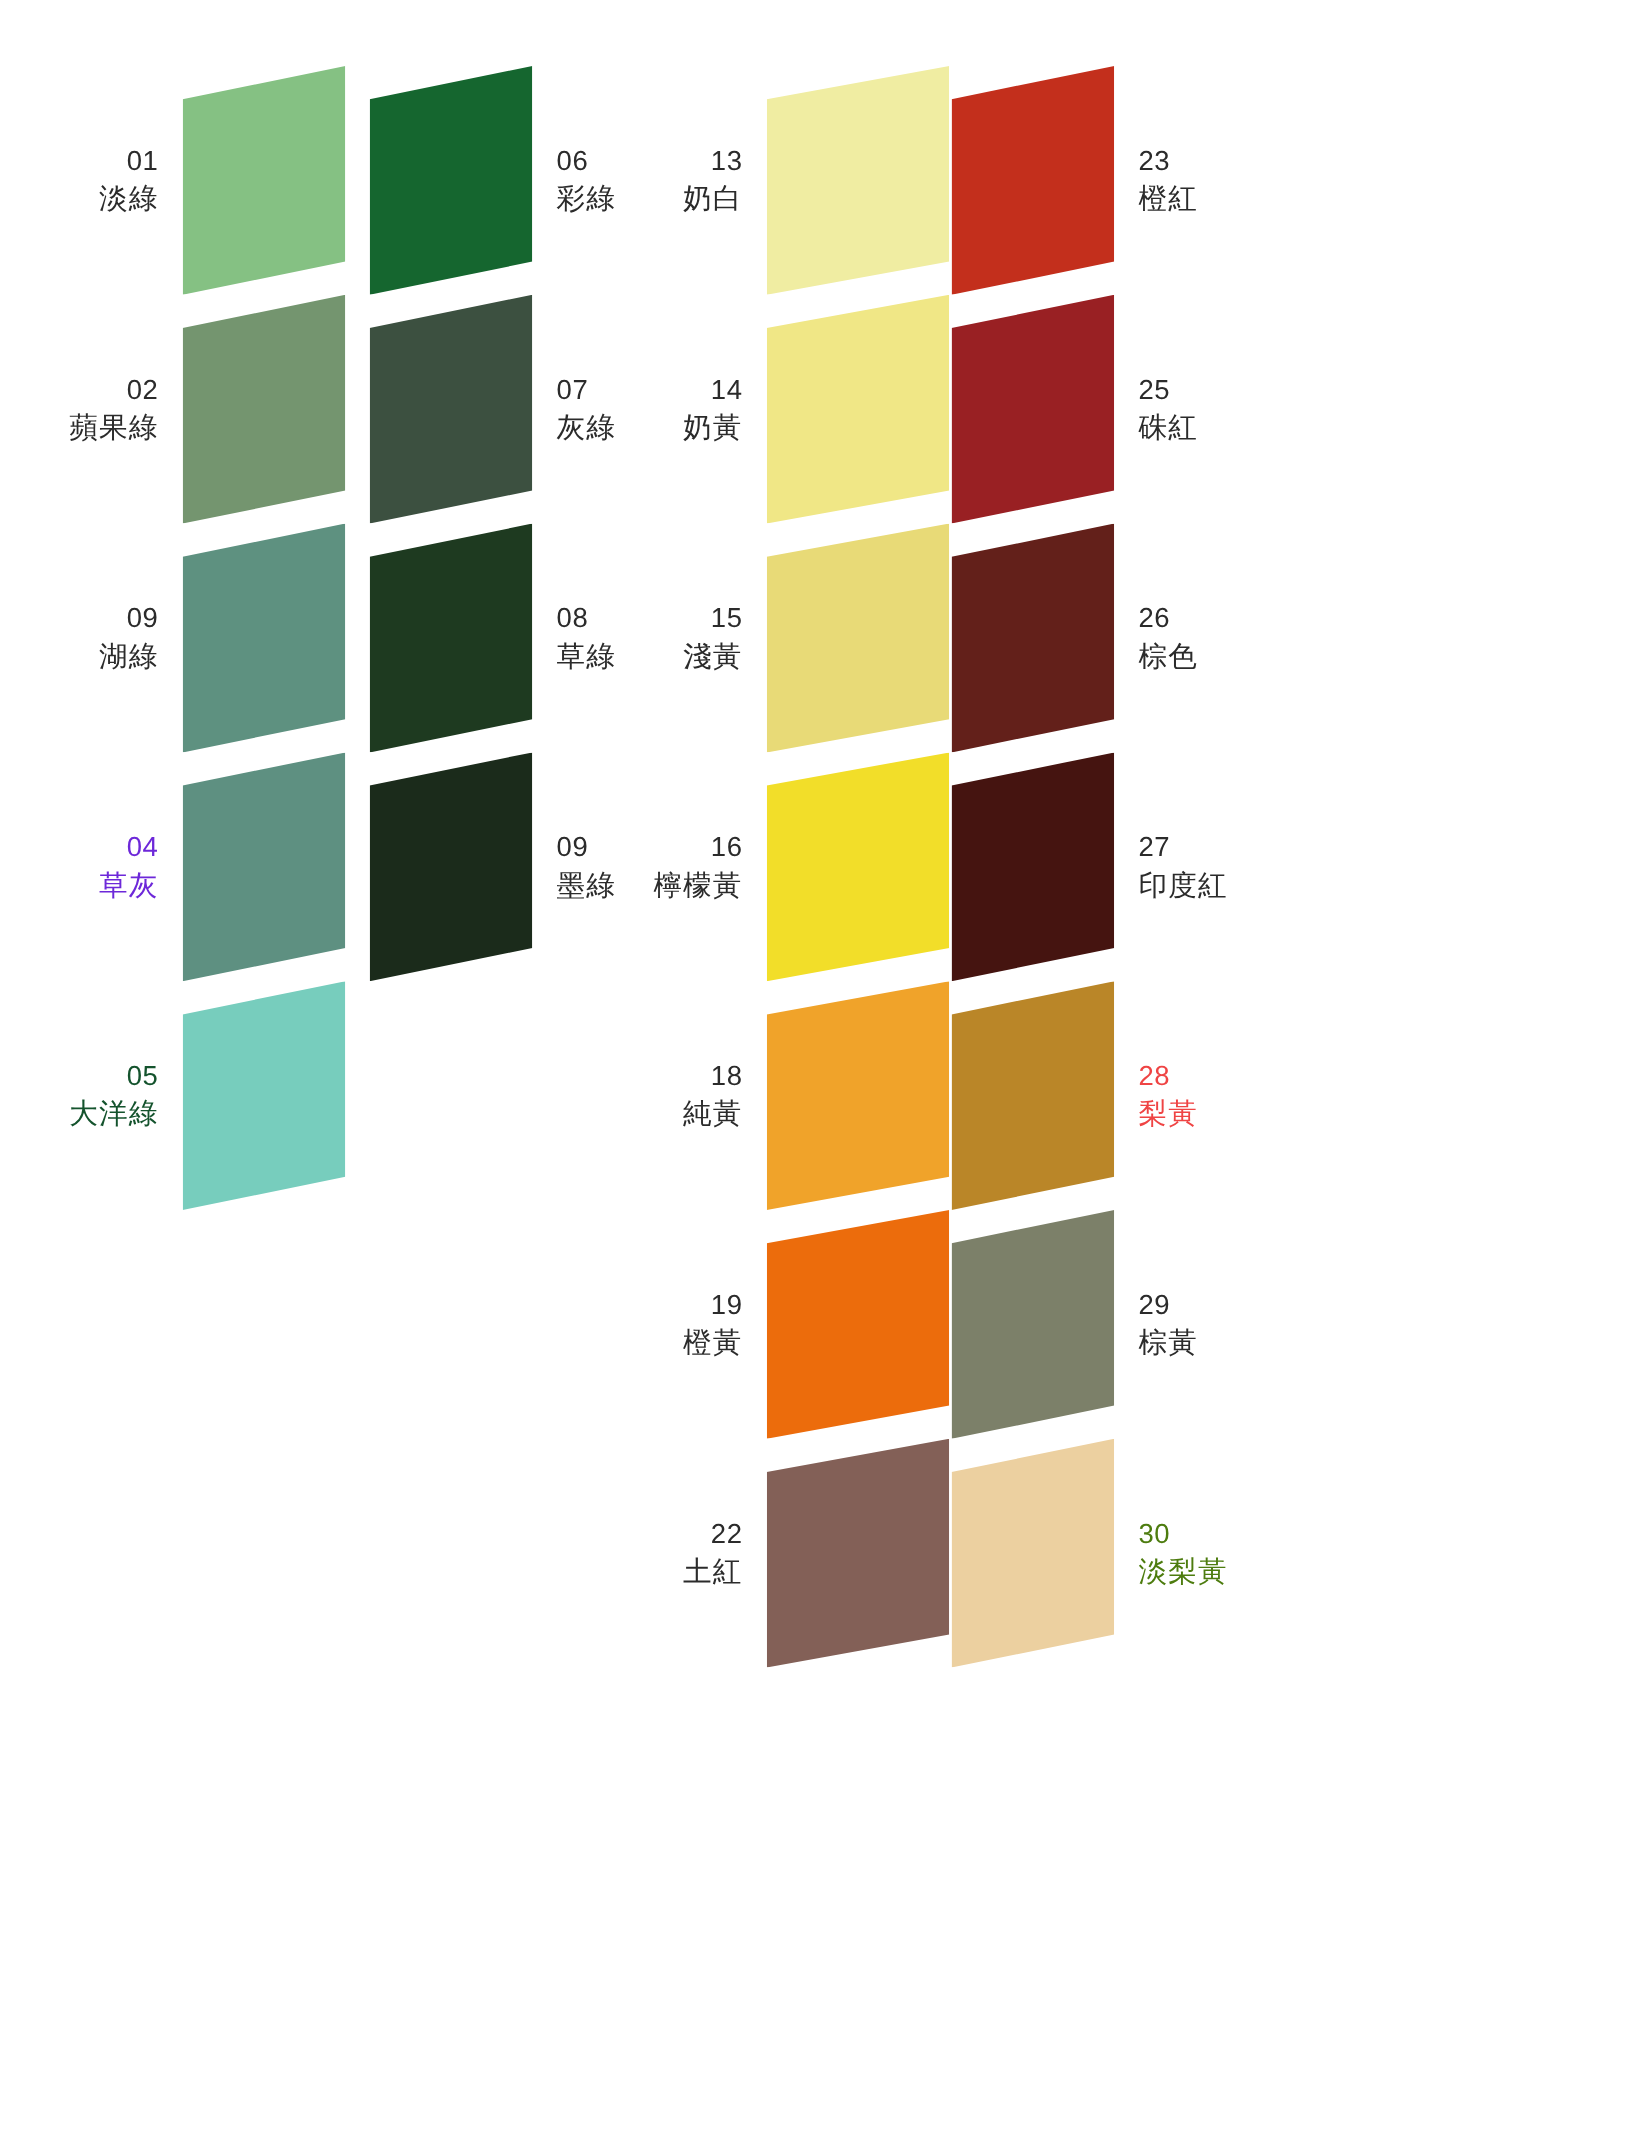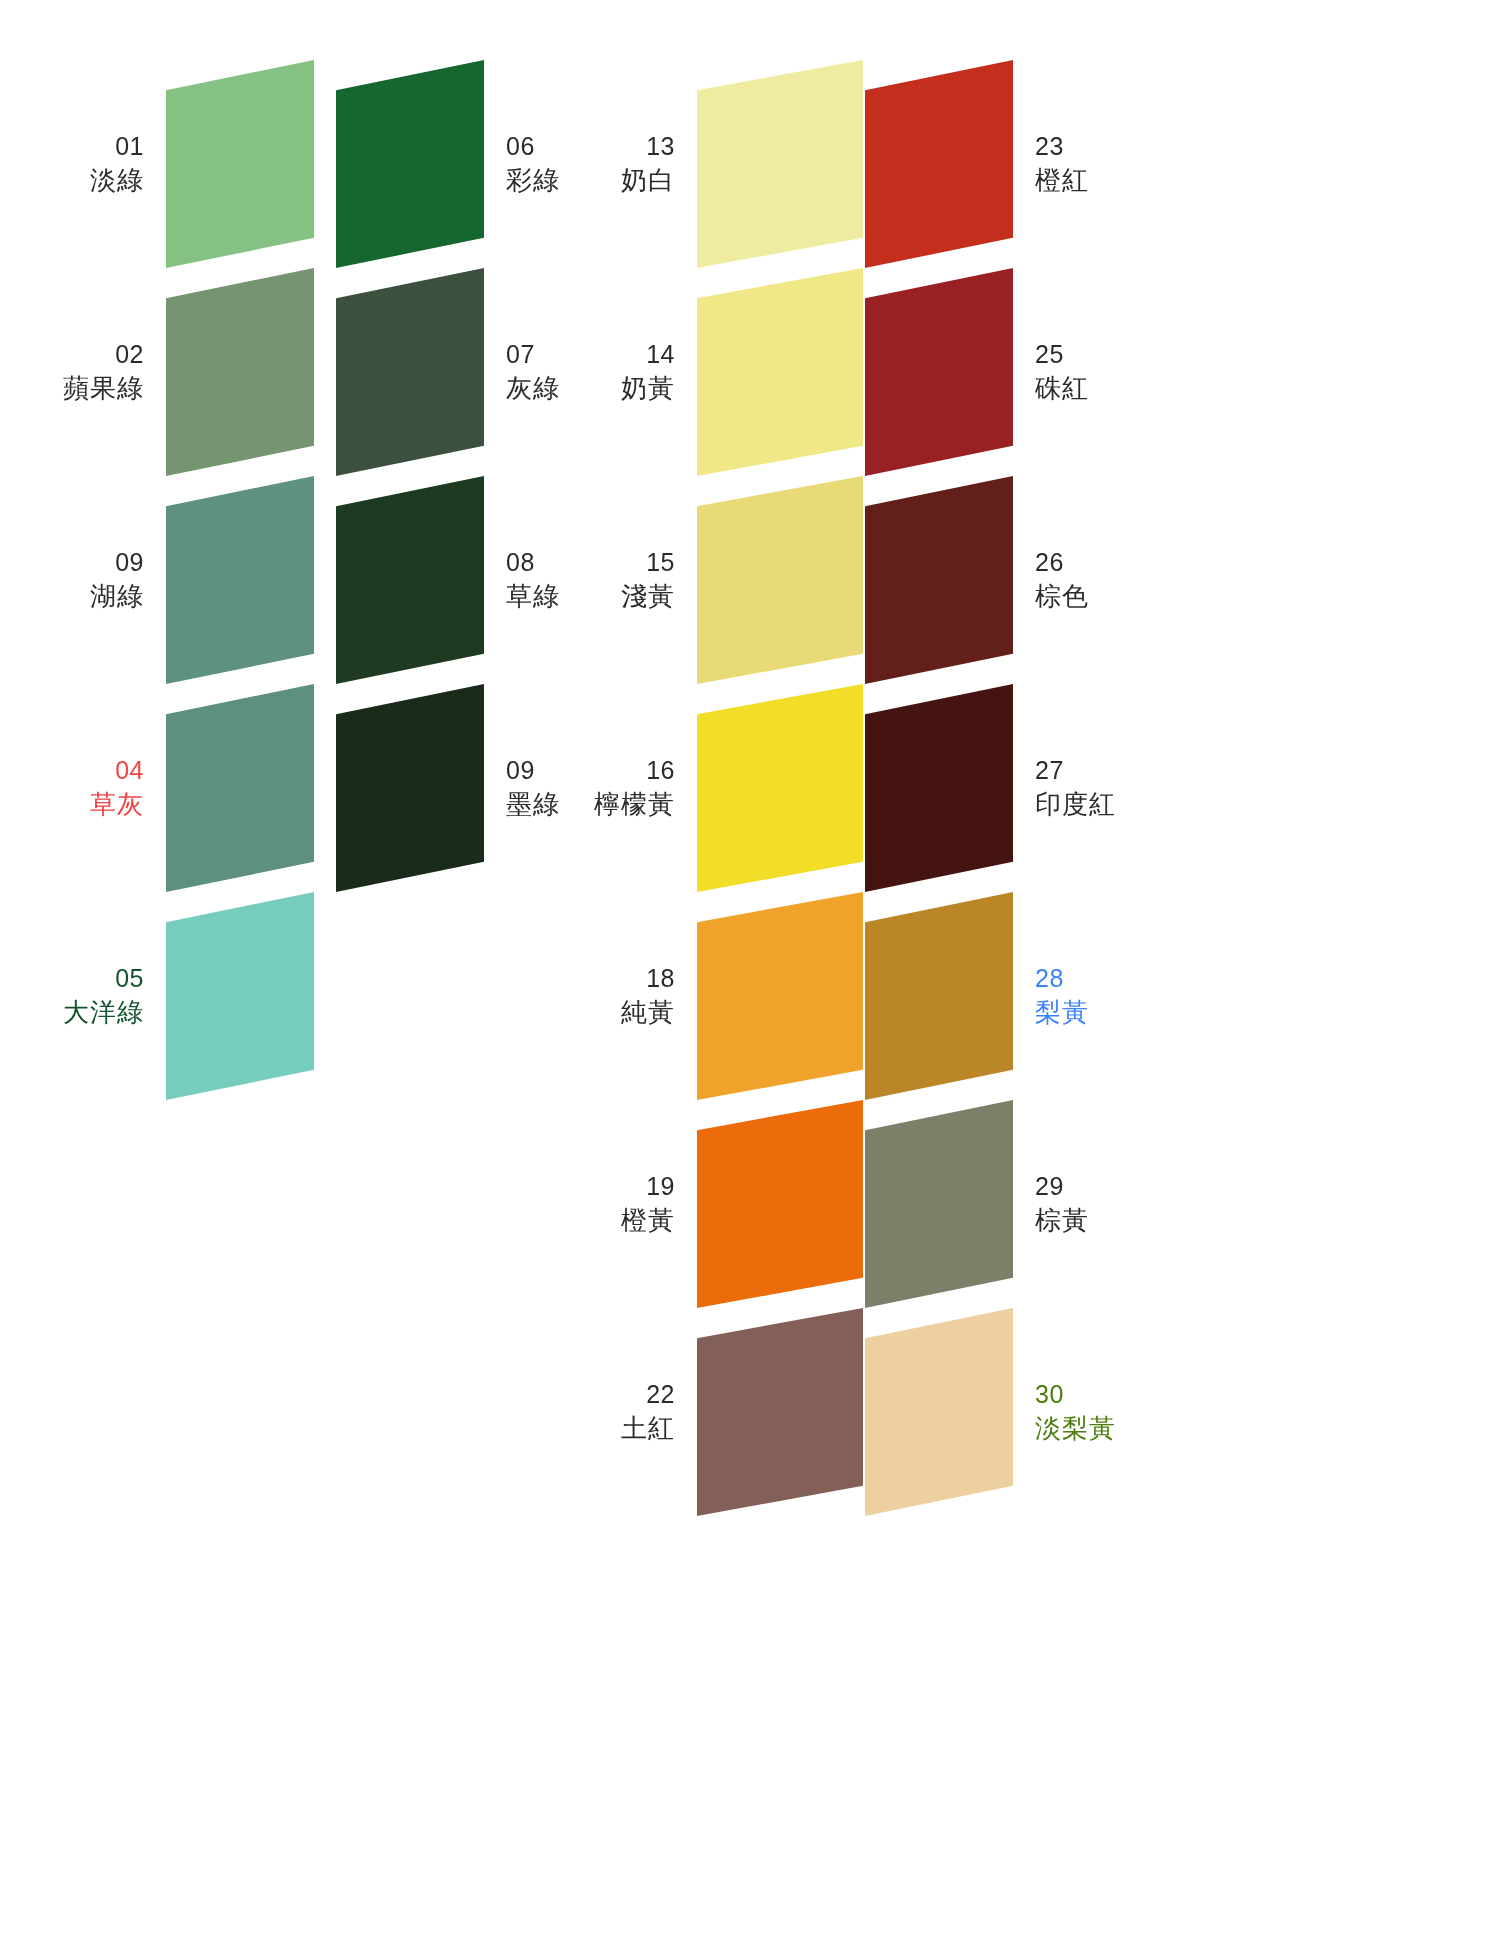--- a/index.html
+++ b/index.html
@@ -86,21 +86,21 @@
       </div>
       <div class="swatch-cell" style="top: 476px; height: 208px;">
         <div class="swatch-tile" title="湖綠" style="background: rgb(94, 145, 128);"></div>
         <div class="swatch-label left-of" style="color: rgb(43, 43, 43);">
           <span class="swatch-index">09</span>
           <span class="swatch-name">湖綠</span>
         </div>
       </div>
       <div class="swatch-cell" style="top: 684px; height: 208px;">
         <div class="swatch-tile" title="草灰" style="background: rgb(94, 144, 129);"></div>
-        <div class="swatch-label left-of" style="color: #ef4444;">
+        <div class="swatch-label left-of" style="color: #6d28d9;">
           <span class="swatch-index">04</span>
           <span class="swatch-name">草灰</span>
         </div>
       </div>
       <div class="swatch-cell" style="top: 892px; height: 208px;">
         <div class="swatch-tile" title="大洋綠" style="background: rgb(119, 205, 189);"></div>
         <div class="swatch-label left-of" style="color: #14532d;">
           <span class="swatch-index">05</span>
           <span class="swatch-name">大洋綠</span>
         </div>
@@ -211,21 +211,21 @@
       </div>
       <div class="swatch-cell" style="top: 684px; height: 208px;">
         <div class="swatch-tile" title="印度紅" style="background: rgb(69, 20, 16);"></div>
         <div class="swatch-label right-of" style="color: rgb(43, 43, 43);">
           <span class="swatch-index">27</span>
           <span class="swatch-name">印度紅</span>
         </div>
       </div>
       <div class="swatch-cell" style="top: 892px; height: 208px;">
         <div class="swatch-tile" title="梨黃" style="background: rgb(186, 134, 40);"></div>
-        <div class="swatch-label right-of" style="color: #3b82f6;">
+        <div class="swatch-label right-of" style="color: #ef4444;">
           <span class="swatch-index">28</span>
           <span class="swatch-name">梨黃</span>
         </div>
       </div>
       <div class="swatch-cell" style="top: 1100px; height: 208px;">
         <div class="swatch-tile" title="棕黃" style="background: rgb(124, 128, 105);"></div>
         <div class="swatch-label right-of" style="color: rgb(43, 43, 43);">
           <span class="swatch-index">29</span>
           <span class="swatch-name">棕黃</span>
         </div>

